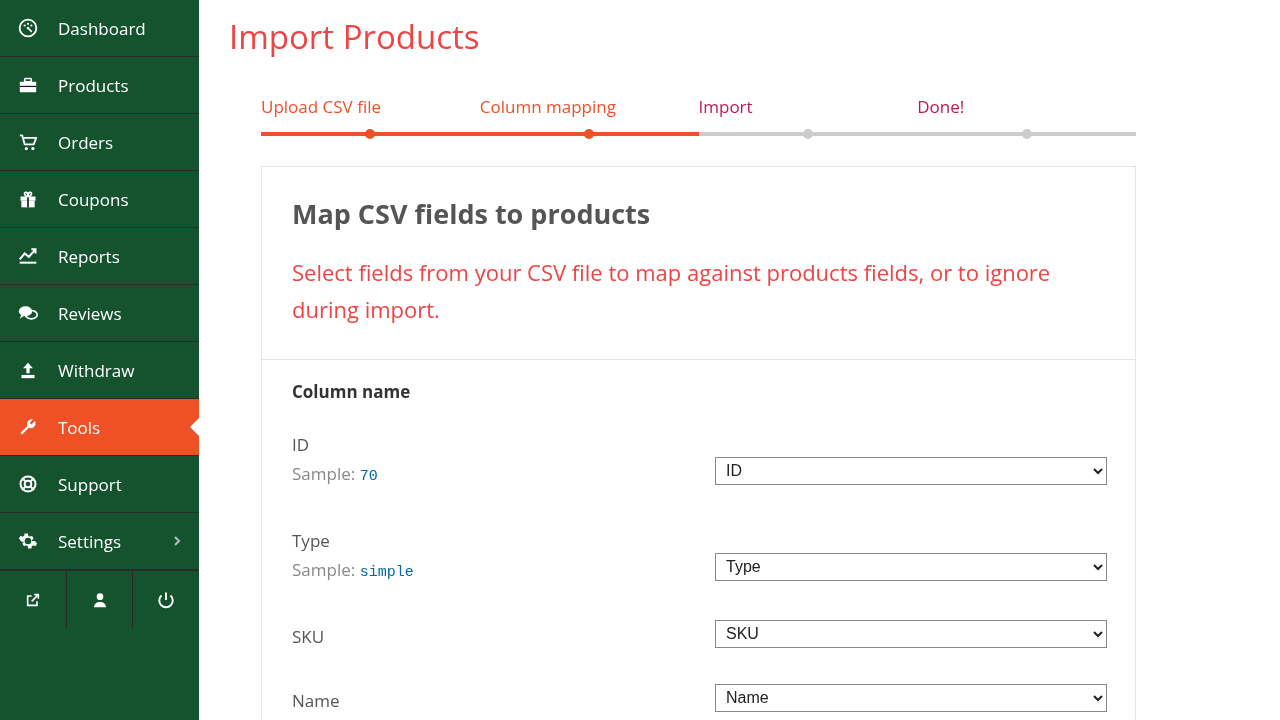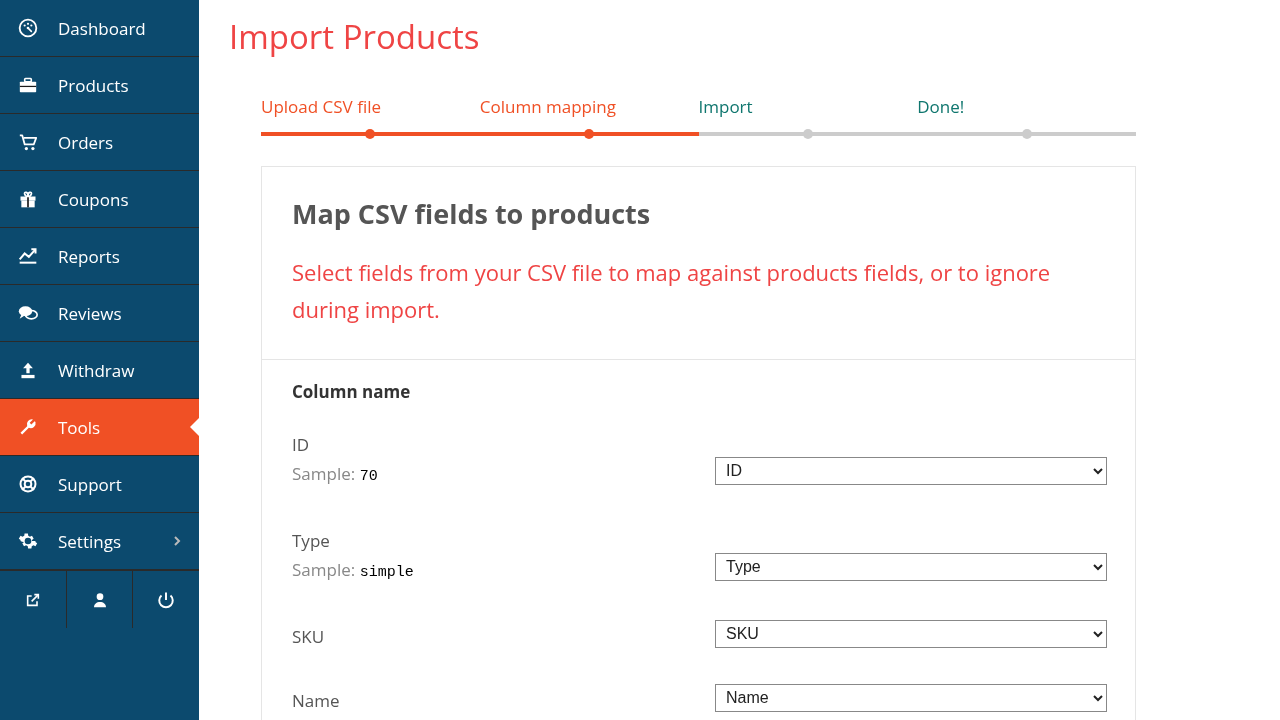--- a/index.html
+++ b/index.html
@@ -1,20 +1,20 @@
 <!DOCTYPE html>
 <html><head>
 <meta charset="utf-8">
 <style>
   * { box-sizing: border-box; margin: 0; padding: 0; }
   html, body { height: 100%; font-family: "Open Sans", -apple-system, "Segoe UI", Roboto, sans-serif; color: #444; }
   body { display: flex; background: #fff; overflow: hidden; }
 
   
-  .sidebar { width: 199px; background: #0c4a6e; color: #fff; display: flex; flex-direction: column; flex-shrink: 0; }
+  .sidebar { width: 199px; background: #14532d; color: #fff; display: flex; flex-direction: column; flex-shrink: 0; }
   .nav-item { display: flex; align-items: center; height: 57px; padding: 0 18px; border-bottom: 1px solid #2a2a2a; font-size: 17px; cursor: pointer; position: relative; }
   .nav-item:first-child { border-top: none; }
   .nav-item .ic { width: 26px; display: inline-flex; align-items: center; justify-content: flex-start; margin-right: 14px; color: #fff; }
   .nav-item.active { background: #f05025; }
   .nav-item.active::after {
     content: ""; position: absolute; right: -1px; top: 50%; transform: translateY(-50%);
     width: 0; height: 0; border-top: 10px solid transparent; border-bottom: 10px solid transparent; border-right: 10px solid #fff;
   }
   .nav-item .chev { margin-left: auto; font-size: 12px; color: #bbb; }
 
@@ -23,21 +23,21 @@
   .bottom-row .btn + .btn { border-left: 1px solid #2a2a2a; }
 
   
   .main { flex: 1; padding: 14px 30px 0 30px; overflow-y: auto; }
   h1.page-title { font-size: 33px; font-weight: 400; color: #ef4444; margin-bottom: 36px; }
 
   
   .stepper { display: flex; width: 875px; margin: 0 0 30px 32px; position: relative; }
   .step { flex: 1; position: relative; padding-bottom: 18px; font-size: 17px; }
   .step.done, .step.current { color: #f05025; }
-  .step.pending { color: #0f766e; }
+  .step.pending { color: #be185d; }
   .step .bar { position: absolute; left: 0; right: 0; bottom: 0; height: 4px; background: #ccc; }
   .step.done .bar, .step.current .bar { background: #f05025; }
   .step .dot { position: absolute; bottom: -3px; left: 50%; transform: translateX(-50%); width: 10px; height: 10px; border-radius: 50%; background: #ccc; }
   .step.done .dot, .step.current .dot { background: #f05025; }
 
   
   .card { border: 1px solid #e5e5e5; width: 875px; margin-left: 32px; }
   .card-header { padding: 28px 30px 30px 30px; border-bottom: 1px solid #e5e5e5; }
   .card-header h2 { font-size: 27px; font-weight: 700; color: #555; margin-bottom: 22px; }
   .card-header p { font-size: 22px; color: #ef4444; line-height: 1.7; }
@@ -45,21 +45,21 @@
   .map-table { padding: 20px 30px 10px 30px; }
   .thead { display: flex; margin-bottom: 30px; gap: 21px; }
   .thead .col { font-weight: 700; color: #333; font-size: 17px; }
   .col.left { width: 423px; flex-shrink: 0; }
   .col.right { flex: 1; }
 
   .mrow { display: flex; align-items: flex-end; margin-bottom: 44px; }
   .mrow:last-child { margin-bottom: 6px; }
   .mrow .col.left .label { font-size: 17px; color: #555; }
   .mrow .col.left .sample { font-size: 17px; color: #888; margin-top: 6px; }
-  .mrow .col.left .sample code { font-family: "Courier New", monospace; font-size: 15px; color: #000000; }
+  .mrow .col.left .sample code { font-family: "Courier New", monospace; font-size: 15px; color: #0369a1; }
   .mrow .col.right { display: flex; }
 
   select.mapfield {
     width: 392px; height: 28px; border: 1px solid #888; background: #fff; font-size: 16px; padding: 0 6px;
     appearance: auto; color: #222; margin-top: 4px;
   }
 
   svg { display: block; }
 </style>
 </head>

